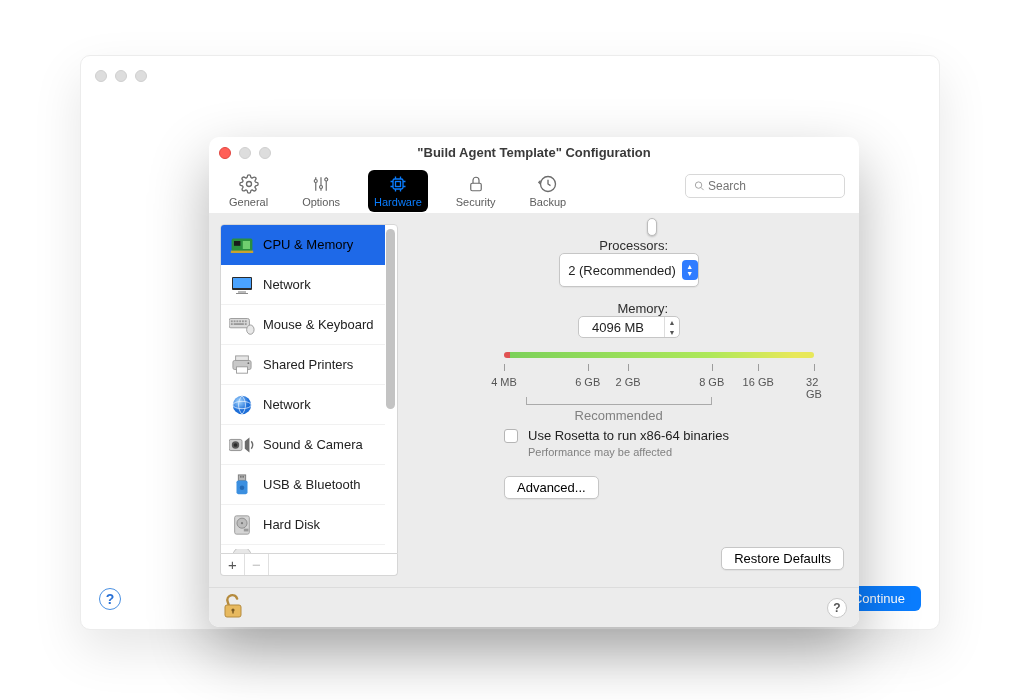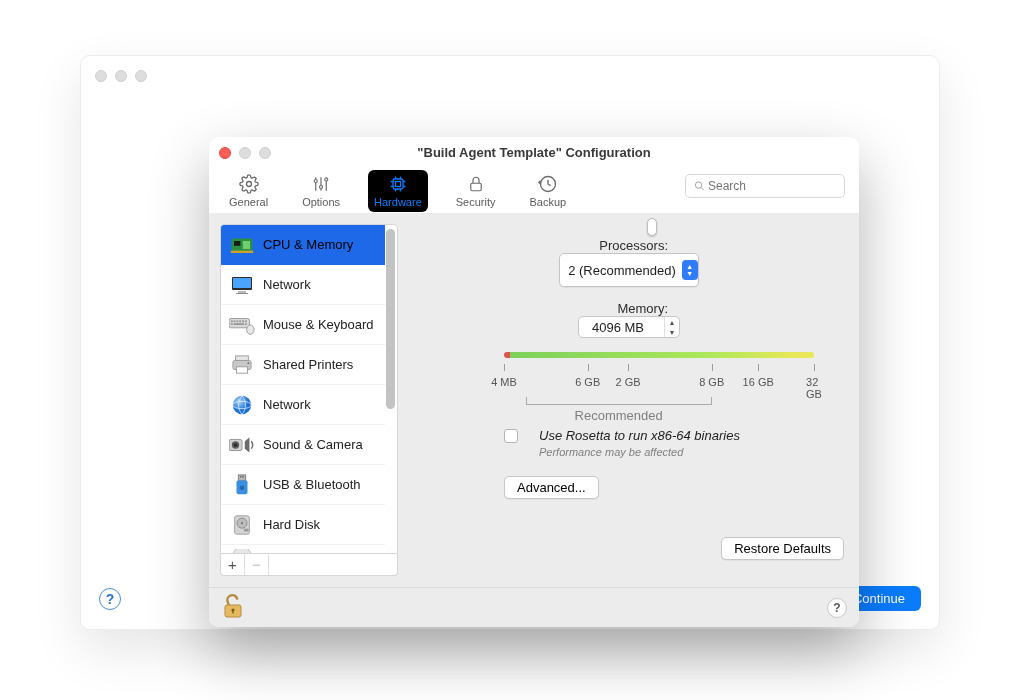--- a/index.html
+++ b/index.html
@@ -55,21 +55,21 @@
   .slider-red { position:absolute; left:0; top:0; bottom:0; width:2%; background:#e05252; }
   .slider-green { position:absolute; left:2%; top:0; bottom:0; right:6%; background:linear-gradient(90deg,#7cd15a,#aee85a 70%,#e8e85a); }
   .slider-yellow { position:absolute; right:0; top:0; bottom:0; width:6%; background:#e8e85a; }
   .slider-thumb { position:absolute; top:-6px; width:10px; height:18px; background:#fff; border:1px solid #bcbcbc; border-radius:5px; box-shadow:0 1px 2px rgba(0,0,0,0.2); }
   .slider-ticks { position:relative; height:32px; margin-top:6px; font-size:11px; color:#555; }
   .tick { position:absolute; transform:translateX(-50%); top:12px; }
   .tickmark { position:absolute; top:0; width:1px; height:7px; background:#9c9c9c; }
   .rec-bracket { position:absolute; border:1px solid #aaa; border-top:none; height:8px; top:33px; }
   .rec-label { position:absolute; top:44px; font-size:13px; color:#808080; transform:translateX(-50%); }
 
-  .checkbox-row { margin-left:94px; display:flex; align-items:flex-start; gap:21px;font-style:italic; }
+  .checkbox-row { margin-left:94px; display:flex; align-items:flex-start; gap:10px; }
   .cb { width:14px; height:14px; border:1px solid #b5b5b5; border-radius:3px; background:#fff; margin-top:1px; }
   .subnote { font-size:11px; color:#808080; margin-top:3px; }
 
   .btn { background:#fff; border:1px solid #c6c6c6; border-radius:5px; padding:3px 12px; font-size:13px; box-shadow:0 1px 1px rgba(0,0,0,0.05); }
 
   .lock-footer { position:absolute; left:0; right:0; bottom:0; height:40px; background:#ececec; border-top:1px solid #dcdcdc; display:flex; align-items:center; padding:0 12px; gap:10px; font-size:13px; color:#3c3c3c; }
   .lock-help { width:20px; height:20px; border-radius:50%; background:#fff; border:1px solid #c8c8c8; display:flex; align-items:center; justify-content:center; font-size:12px; font-weight:600; color:#555; margin-left:auto; }
 </style>
 </head>
 <body>
@@ -347,21 +347,21 @@
           <div>Use Rosetta to run x86-64 binaries</div>
           <div class="subnote">Performance may be affected</div>
         </div>
       </div>
 
       <div style="height:18px"></div>
       <div style="margin-left:94px">
         <button class="btn">Advanced...</button>
       </div>
 
-      <div style="position:absolute; right:4px; bottom:16px;">
+      <div style="position:absolute; right:4px; bottom:6px;">
         <button class="btn">Restore Defaults</button>
       </div>
     </div>
   </div>
 
   <div class="lock-footer">
     <div>
       <svg width="24" height="26" viewBox="0 0 24 26">
           <path d="M7 12 V7 a5 5 0 0 1 10 0" fill="none" stroke="#b58b3e" stroke-width="2.4" stroke-linecap="round" transform="rotate(-18 12 9)"></path>
           <rect x="4" y="12" width="16" height="12" rx="2" fill="#e7b95f" stroke="#b58b3e"></rect>

